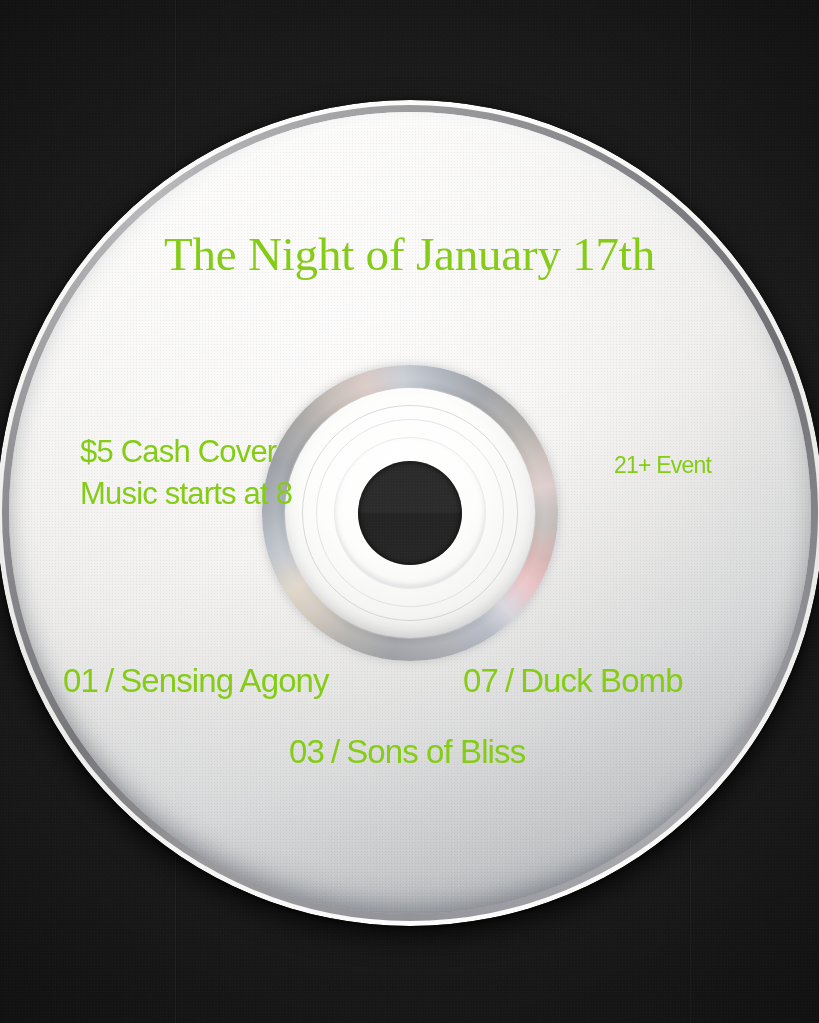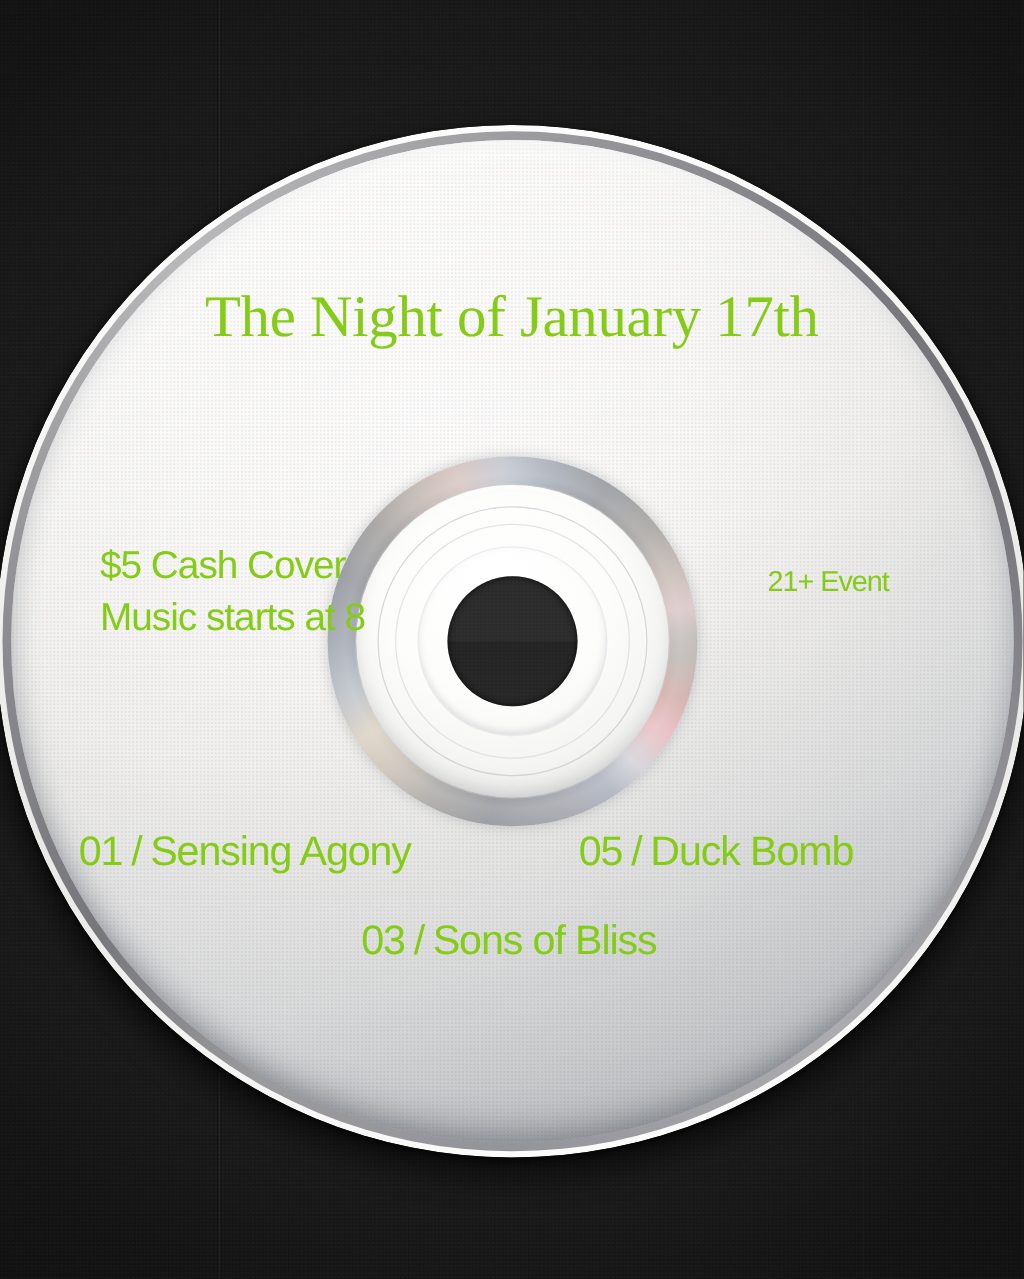--- a/index.html
+++ b/index.html
@@ -329,19 +329,19 @@
     <span class="ln">$5 Cash Cover</span>
     <span class="ln">Music starts at 8</span>
   </div>
 
   <div class="txt note-right">21+ Event</div>
 
   <div class="txt track track-1">
     <span class="num">01</span><span class="sep">/</span><span class="ttl">Sensing Agony</span>
   </div>
   <div class="txt track track-2">
-    <span class="num">05</span><span class="sep">/</span><span class="ttl">Duck Bomb</span>
+    <span class="num">07</span><span class="sep">/</span><span class="ttl">Duck Bomb</span>
   </div>
   <div class="txt track track-3">
     <span class="num">03</span><span class="sep">/</span><span class="ttl">Sons of Bliss</span>
   </div>
 
 </div>
 
 </body></html>

